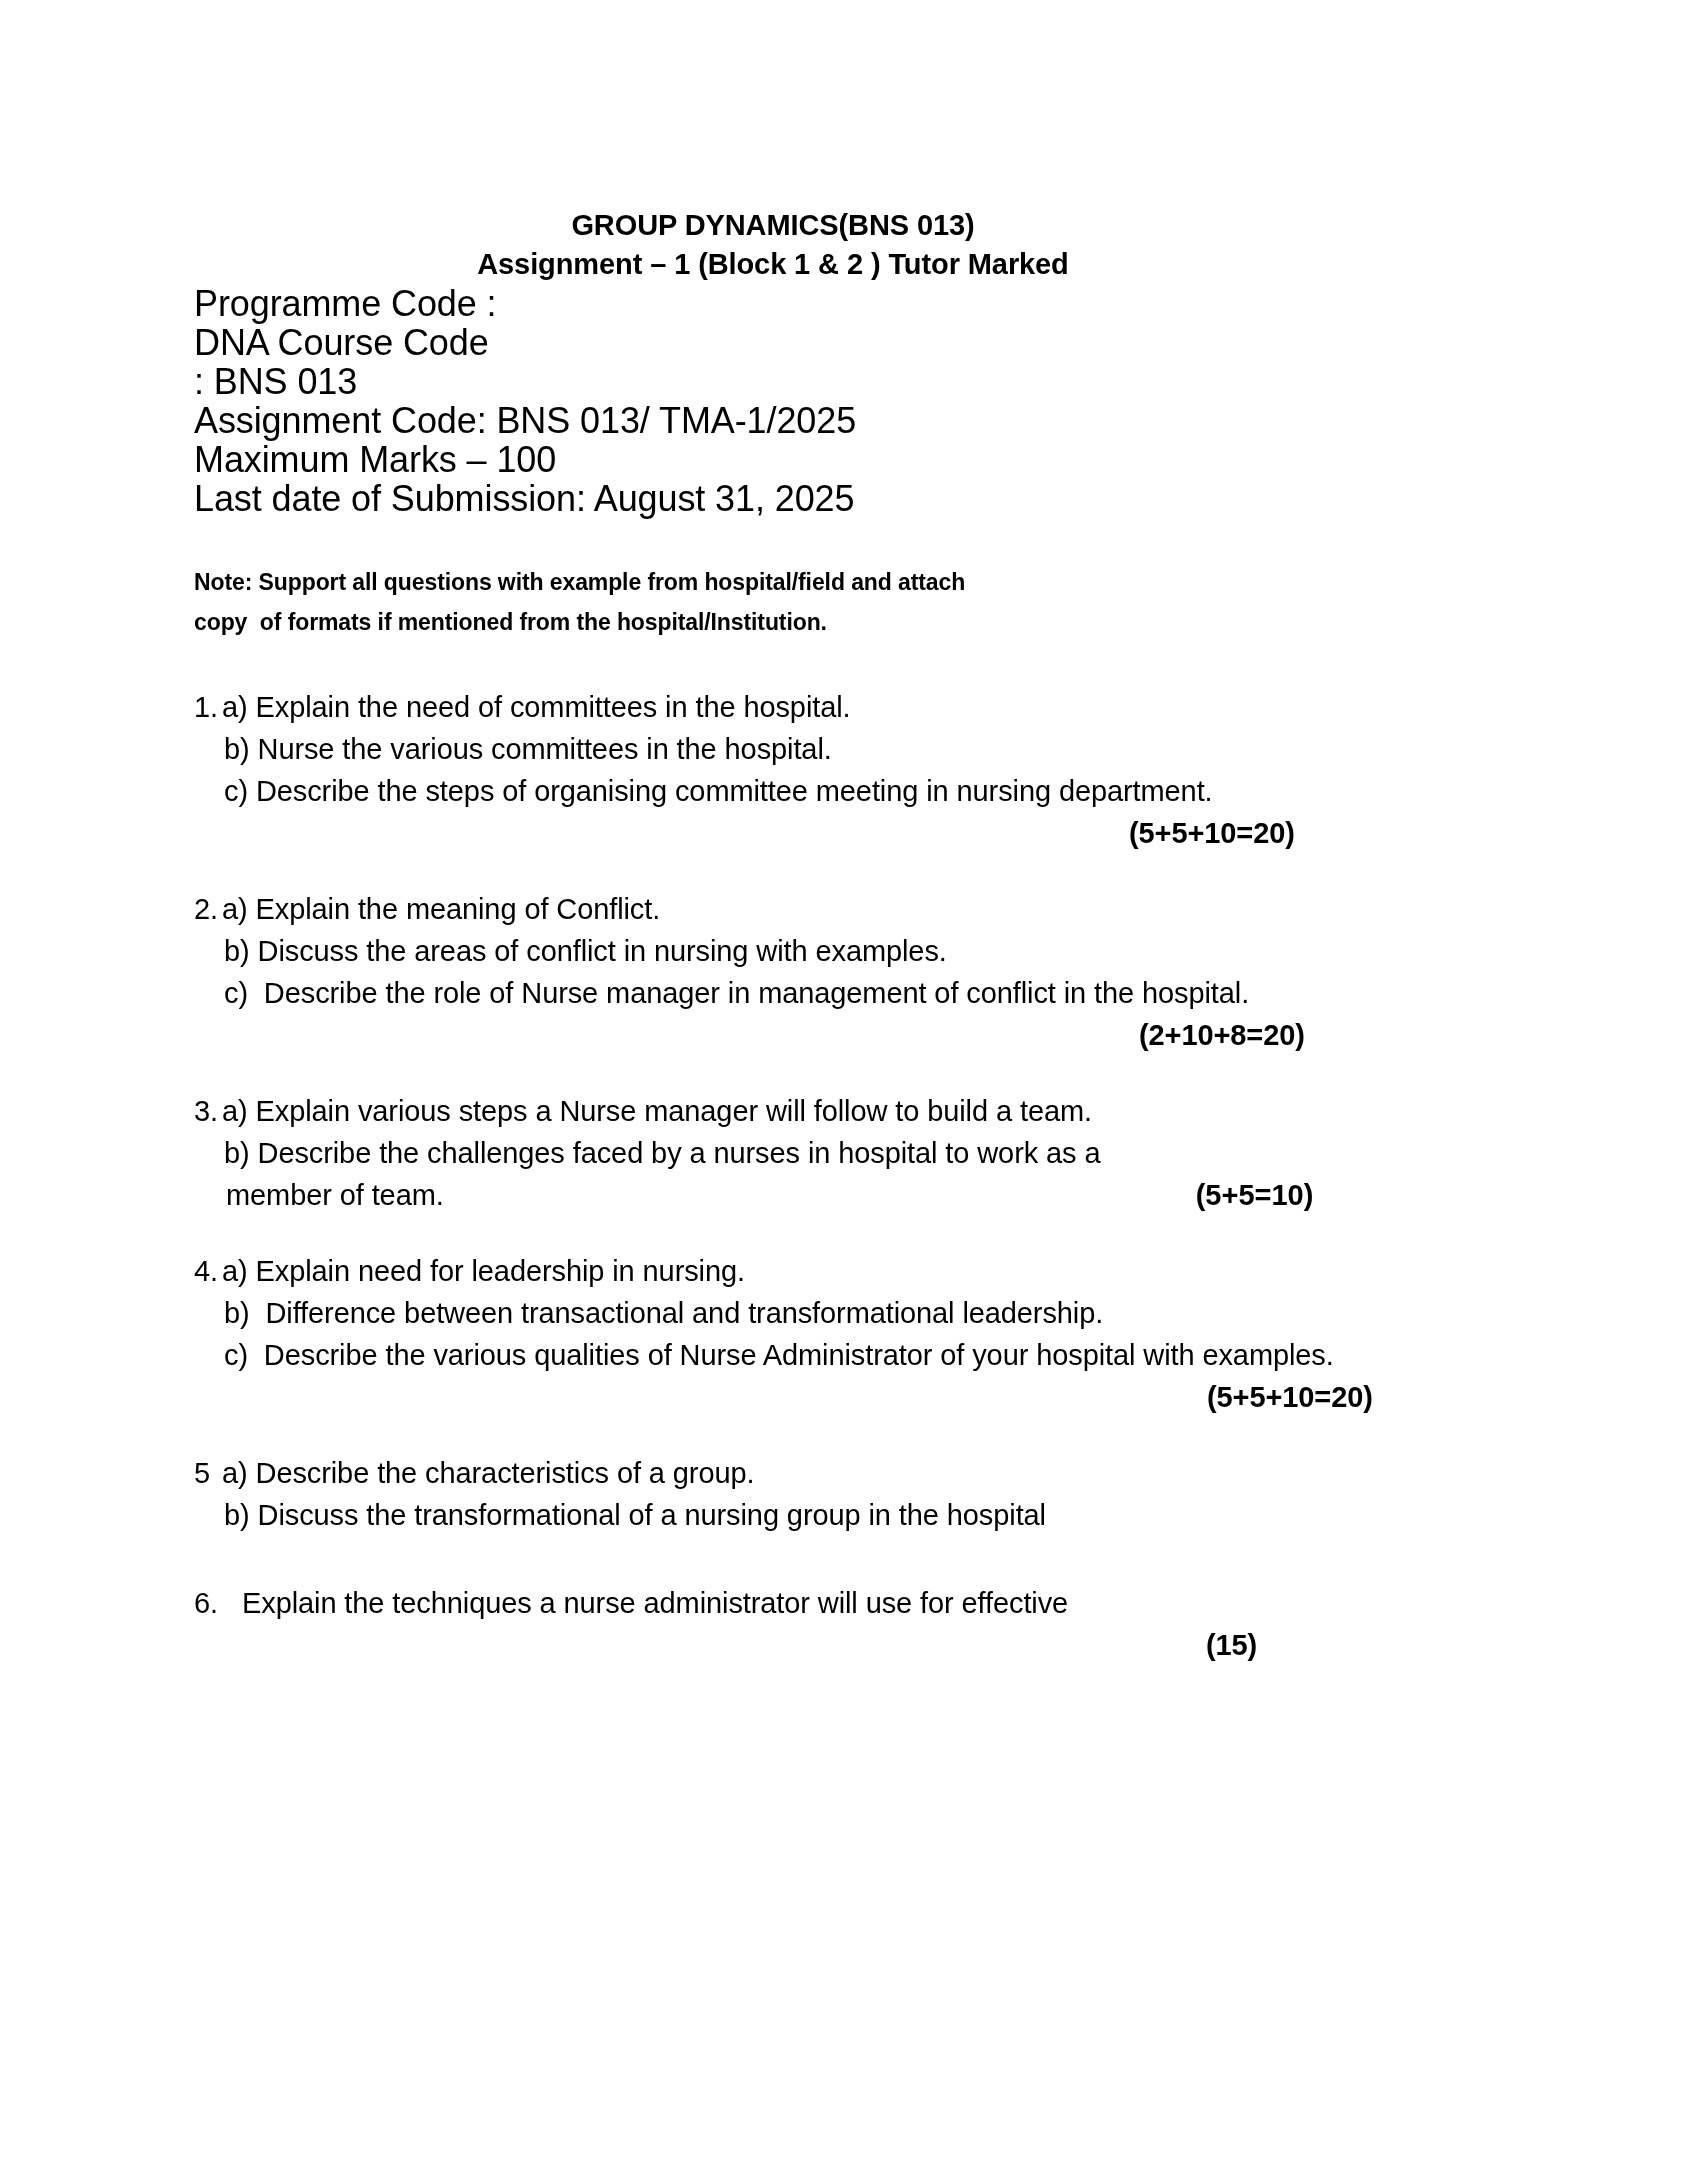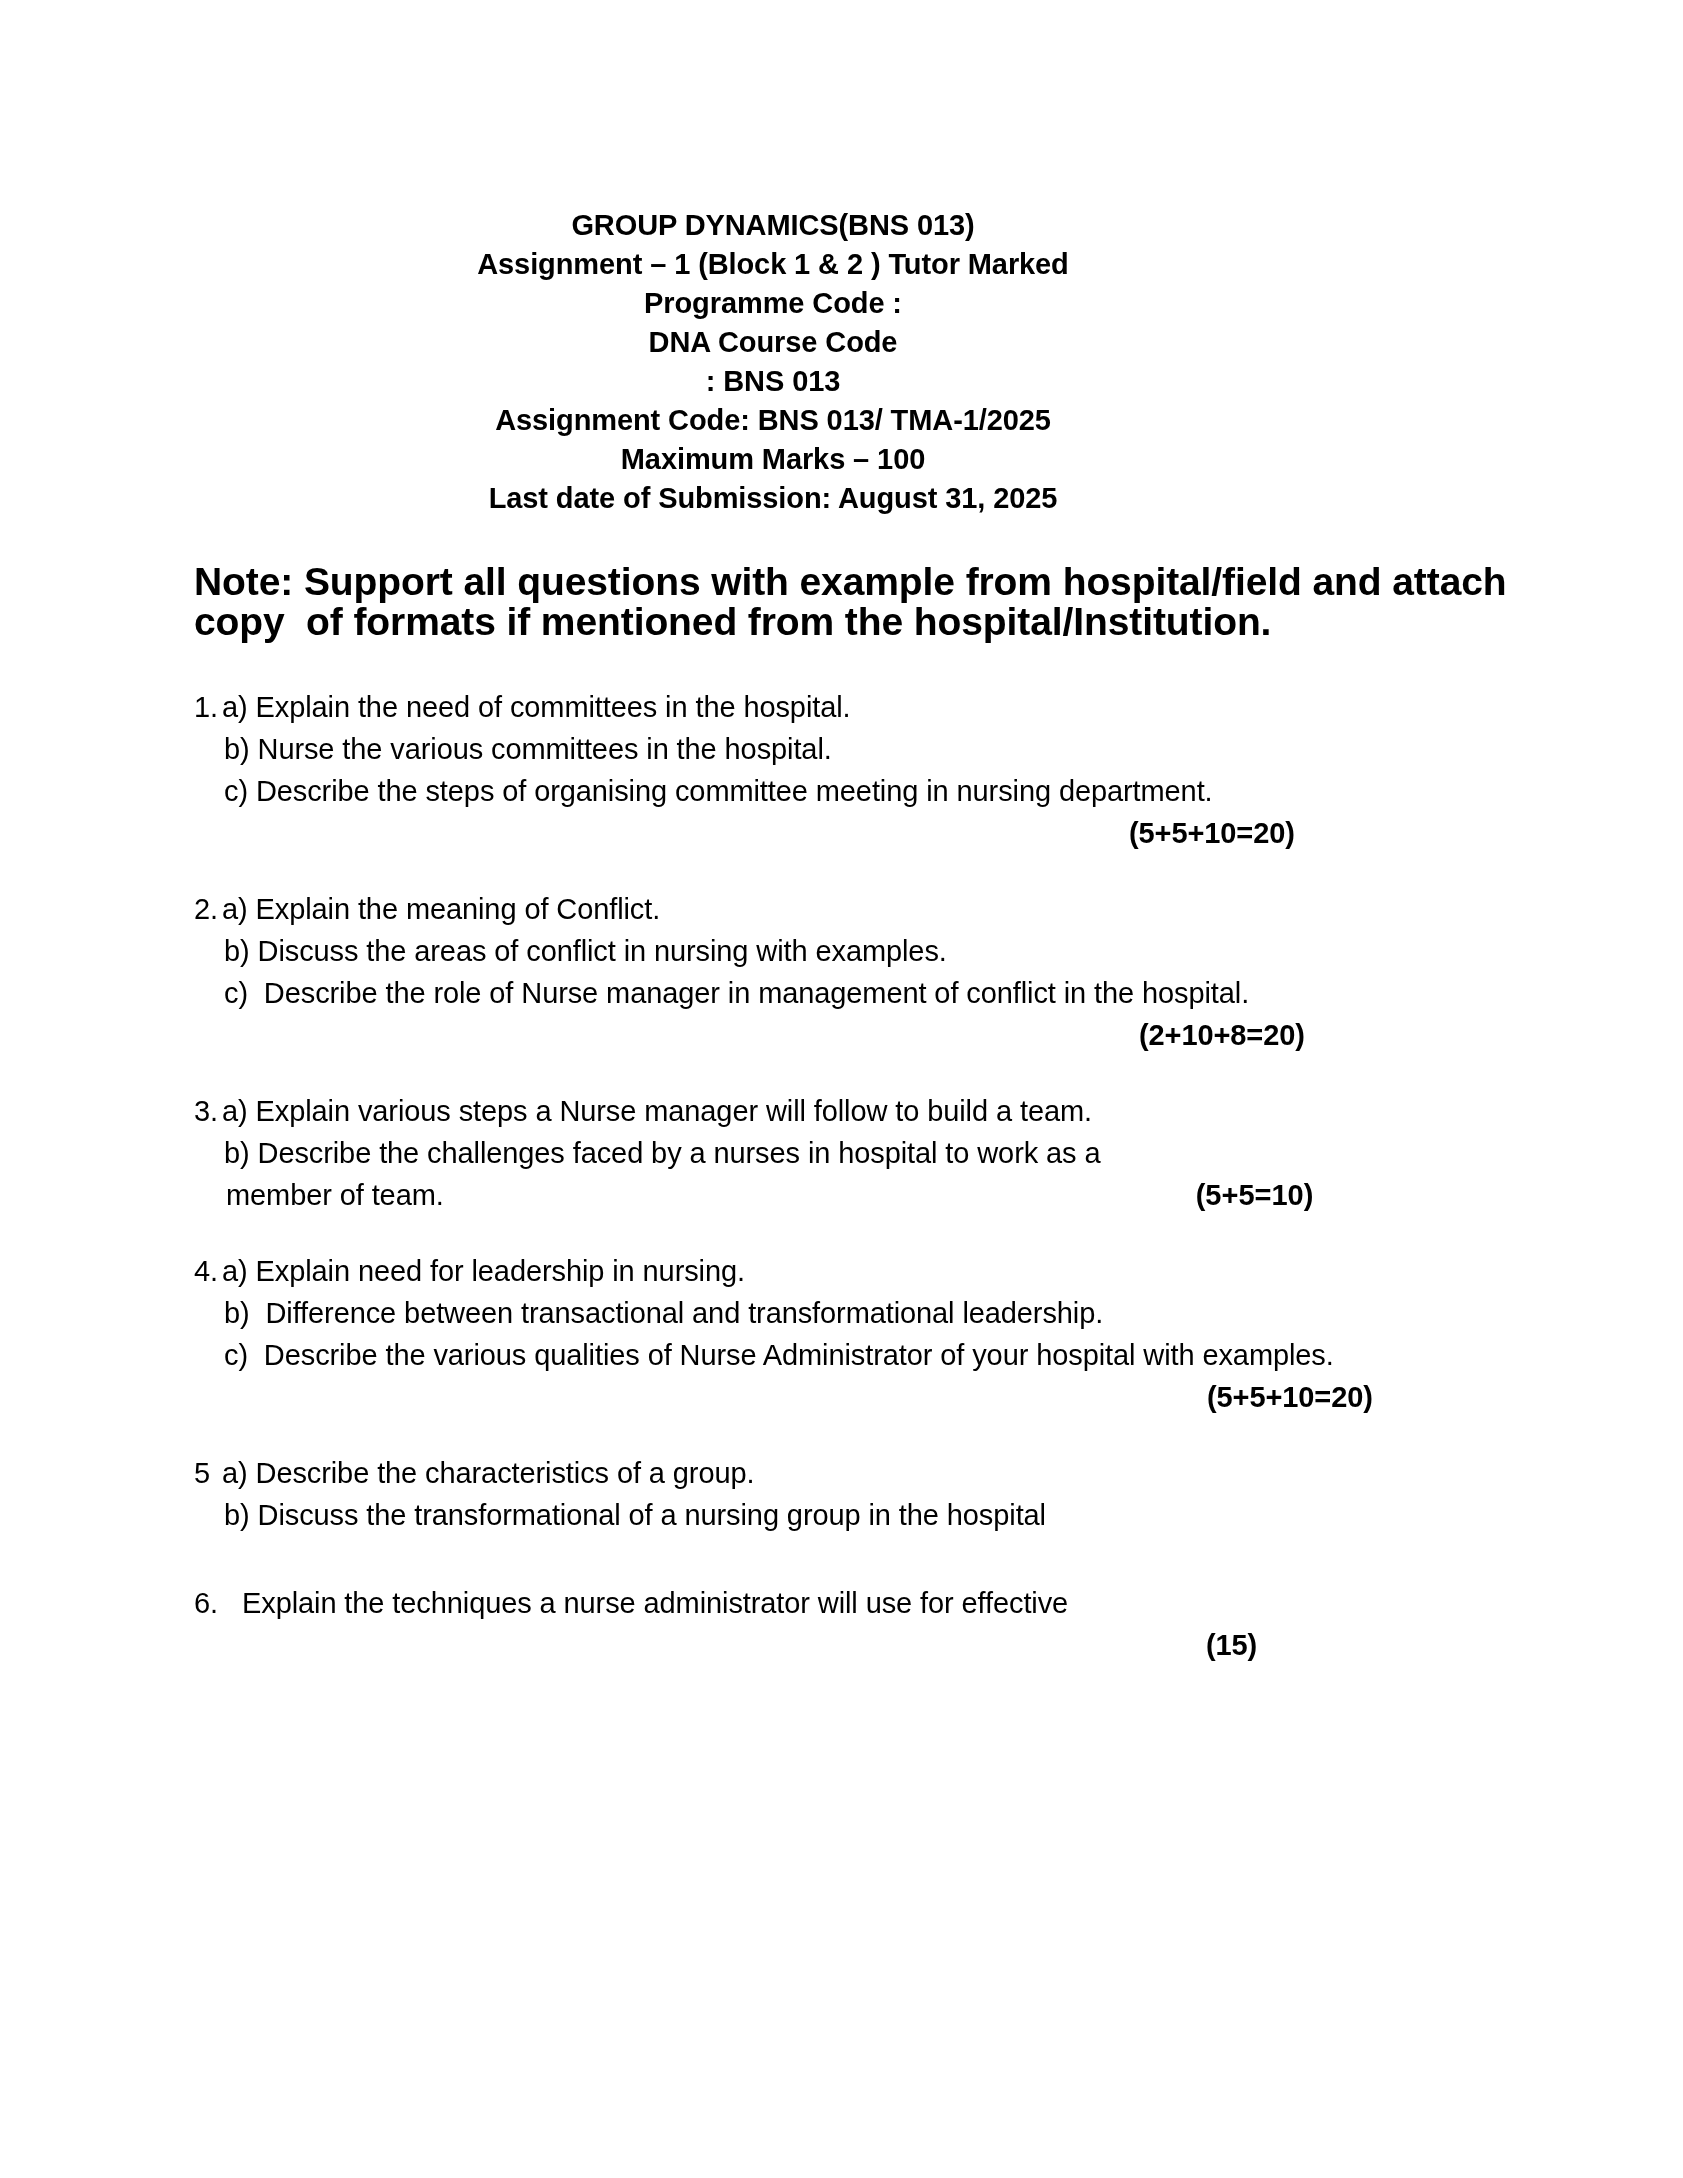--- a/index.html
+++ b/index.html
@@ -33,32 +33,32 @@
 
   
   .hdr-center {
     text-align: center;
     font-weight: bold;
     font-size: 29px;
     line-height: 39px;
     letter-spacing: -0.1px;
   }
   .hdr-right {
-    text-align: center;
-    font-weight: bold;
-    font-size: 29px;
+    text-align: left;
+    font-weight: normal;
+    font-size: 36px;
     line-height: 39px;
     letter-spacing: -0.1px;
   }
 
   
   .note {
     margin-top: 44px;
     font-weight: bold;
-    font-size: 39px;
+    font-size: 23px;
     line-height: 40px;
     letter-spacing: -0.1px;
     width: 1109px;
   }
   .note-line { display: block; white-space: pre; }
 
   
   .qlist {
     margin-top: 44px;
   }

